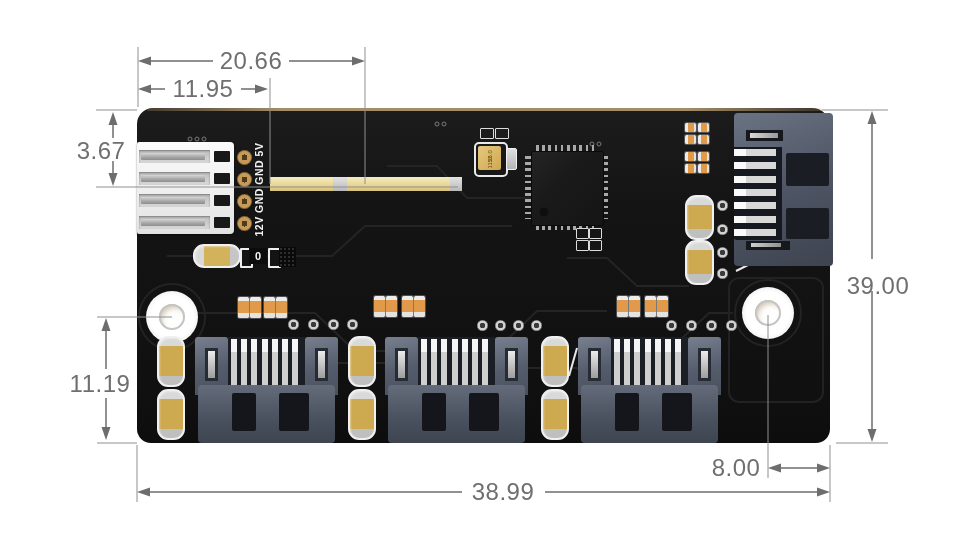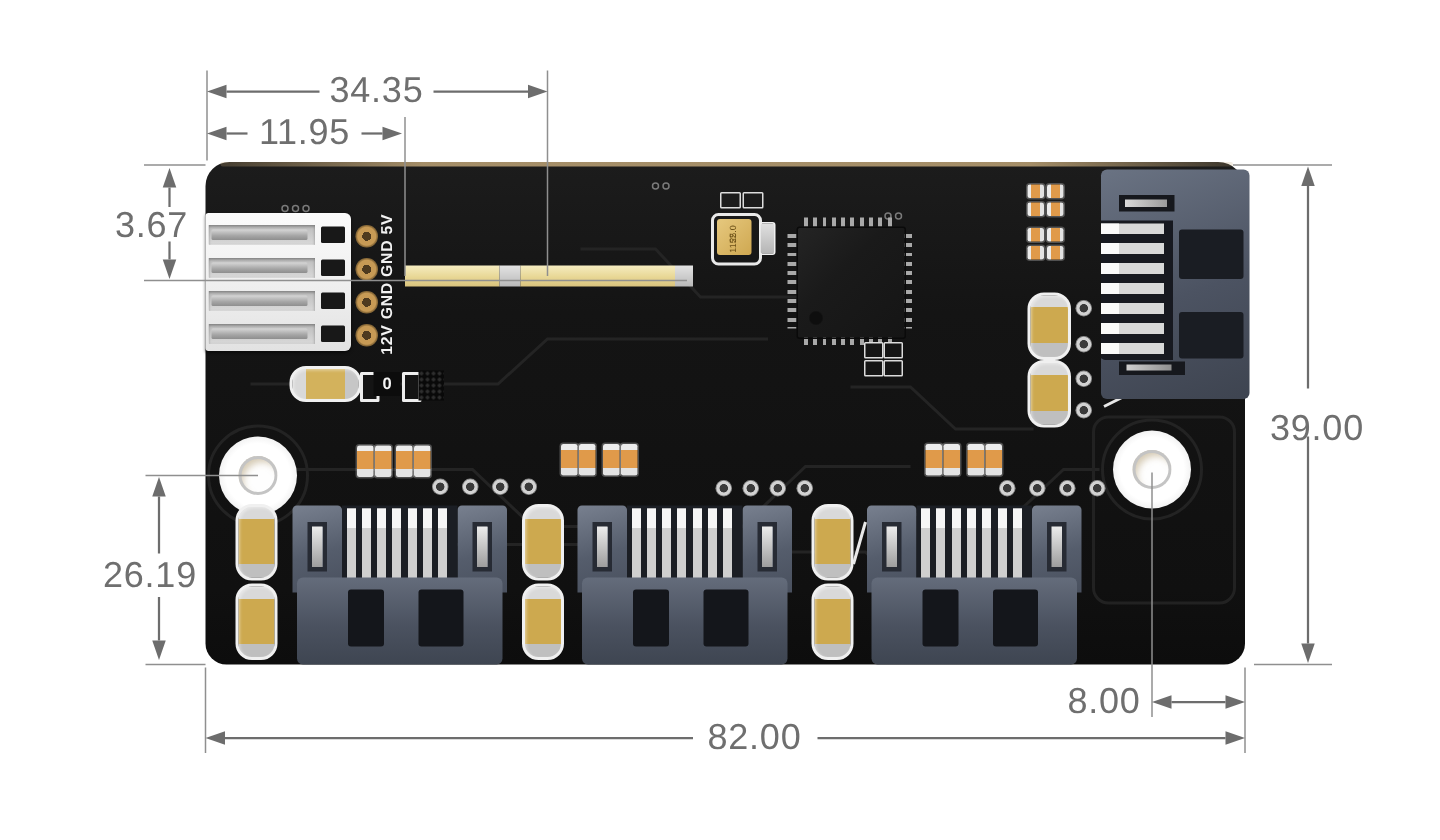--- a/index.html
+++ b/index.html
@@ -329,20 +329,20 @@
         <polygon points="872,442 867.5,429 876.5,429"></polygon>
       <polygon points="106,318 101.5,331 110.5,331"></polygon>
         <polygon points="106,440 101.5,427 110.5,427"></polygon>
       <polygon points="137,492 150,487.5 150,496.5"></polygon>
         <polygon points="830,492 817,487.5 817,496.5"></polygon>
       <polygon points="768,468 781,463.5 781,472.5"></polygon>
         <polygon points="830,468 817,463.5 817,472.5"></polygon>
     </g>
   </svg>
 
-  <div class="dim-label" style="left:206px;top:47px">34.35</div>
+  <div class="dim-label" style="left:206px;top:47px">20.66</div>
   <div class="dim-label" style="left:158px;top:75px">11.95</div>
   <div class="dim-label" style="left:56px;top:137px">3.67</div>
   <div class="dim-label" style="left:833px;top:272px">39.00</div>
-  <div class="dim-label" style="left:55px;top:370px">26.19</div>
-  <div class="dim-label" style="left:458px;top:478px">82.00</div>
+  <div class="dim-label" style="left:55px;top:370px">11.19</div>
+  <div class="dim-label" style="left:458px;top:478px">38.99</div>
   <div class="dim-label" style="left:691px;top:454px">8.00</div>
 </div>
 
 </body></html>

